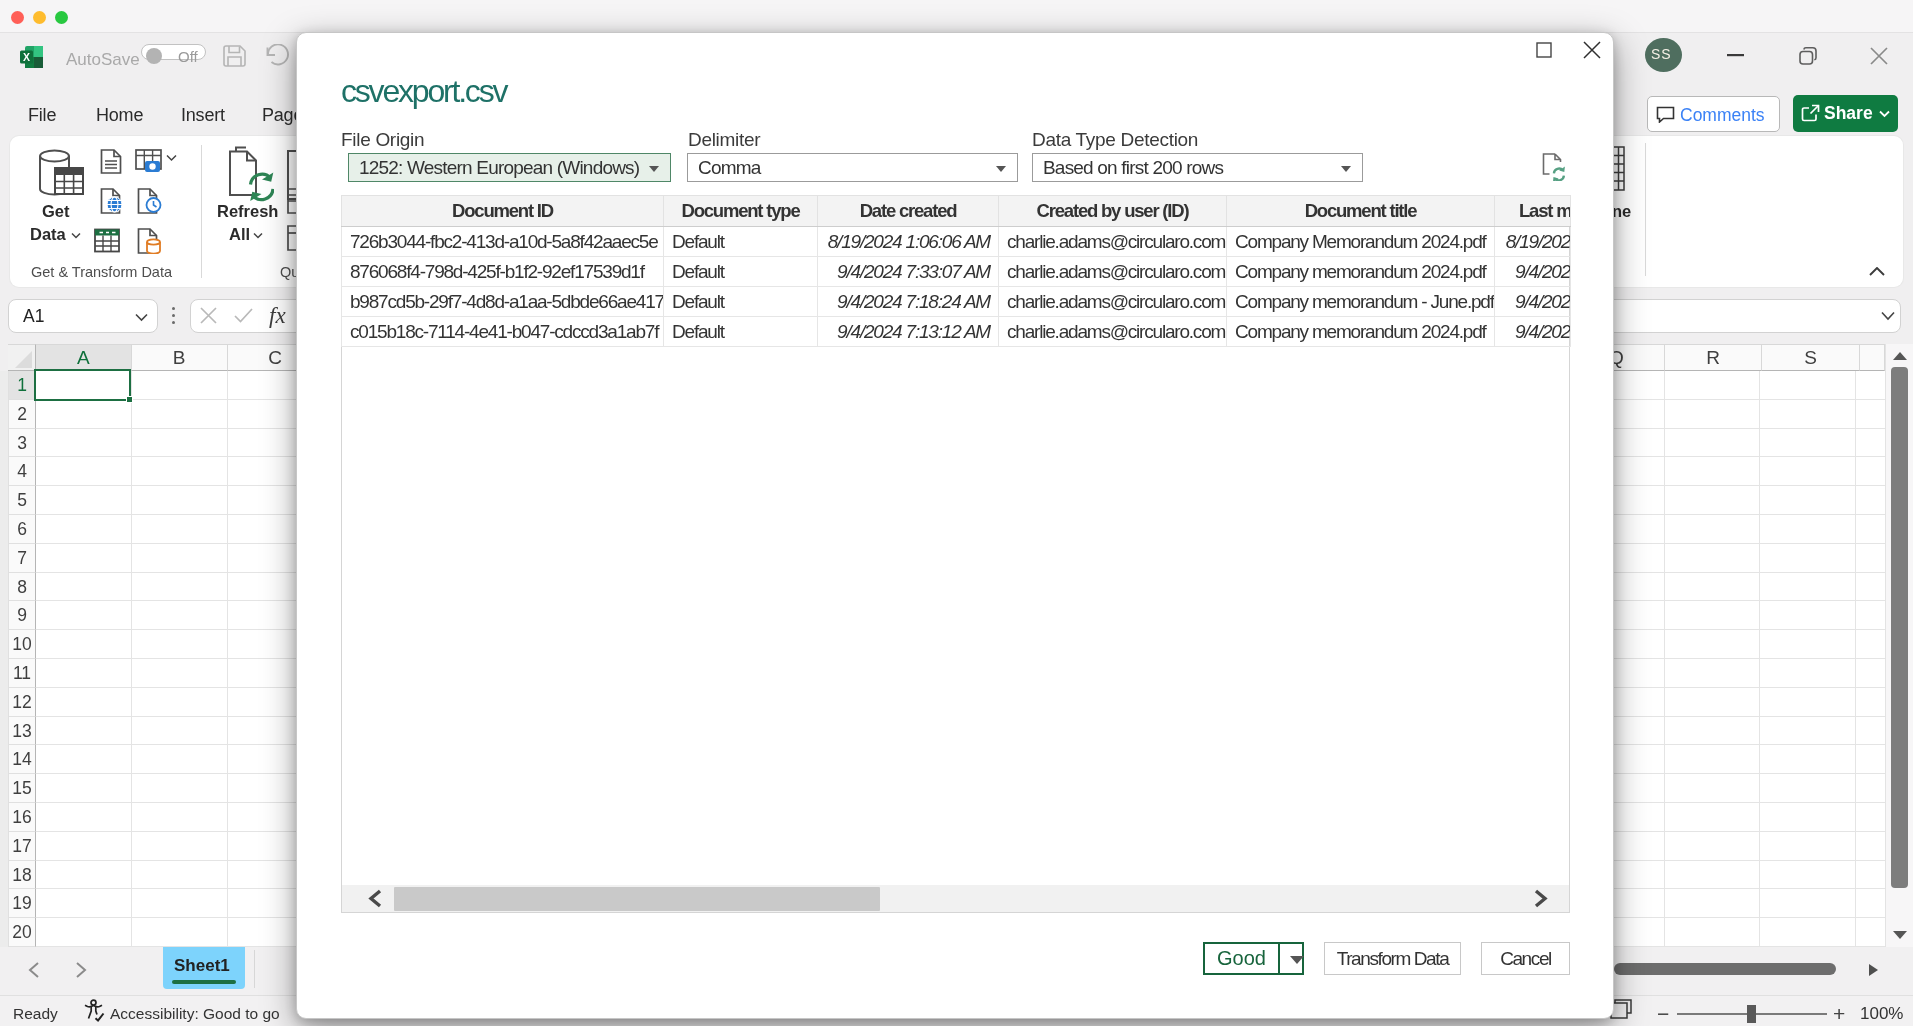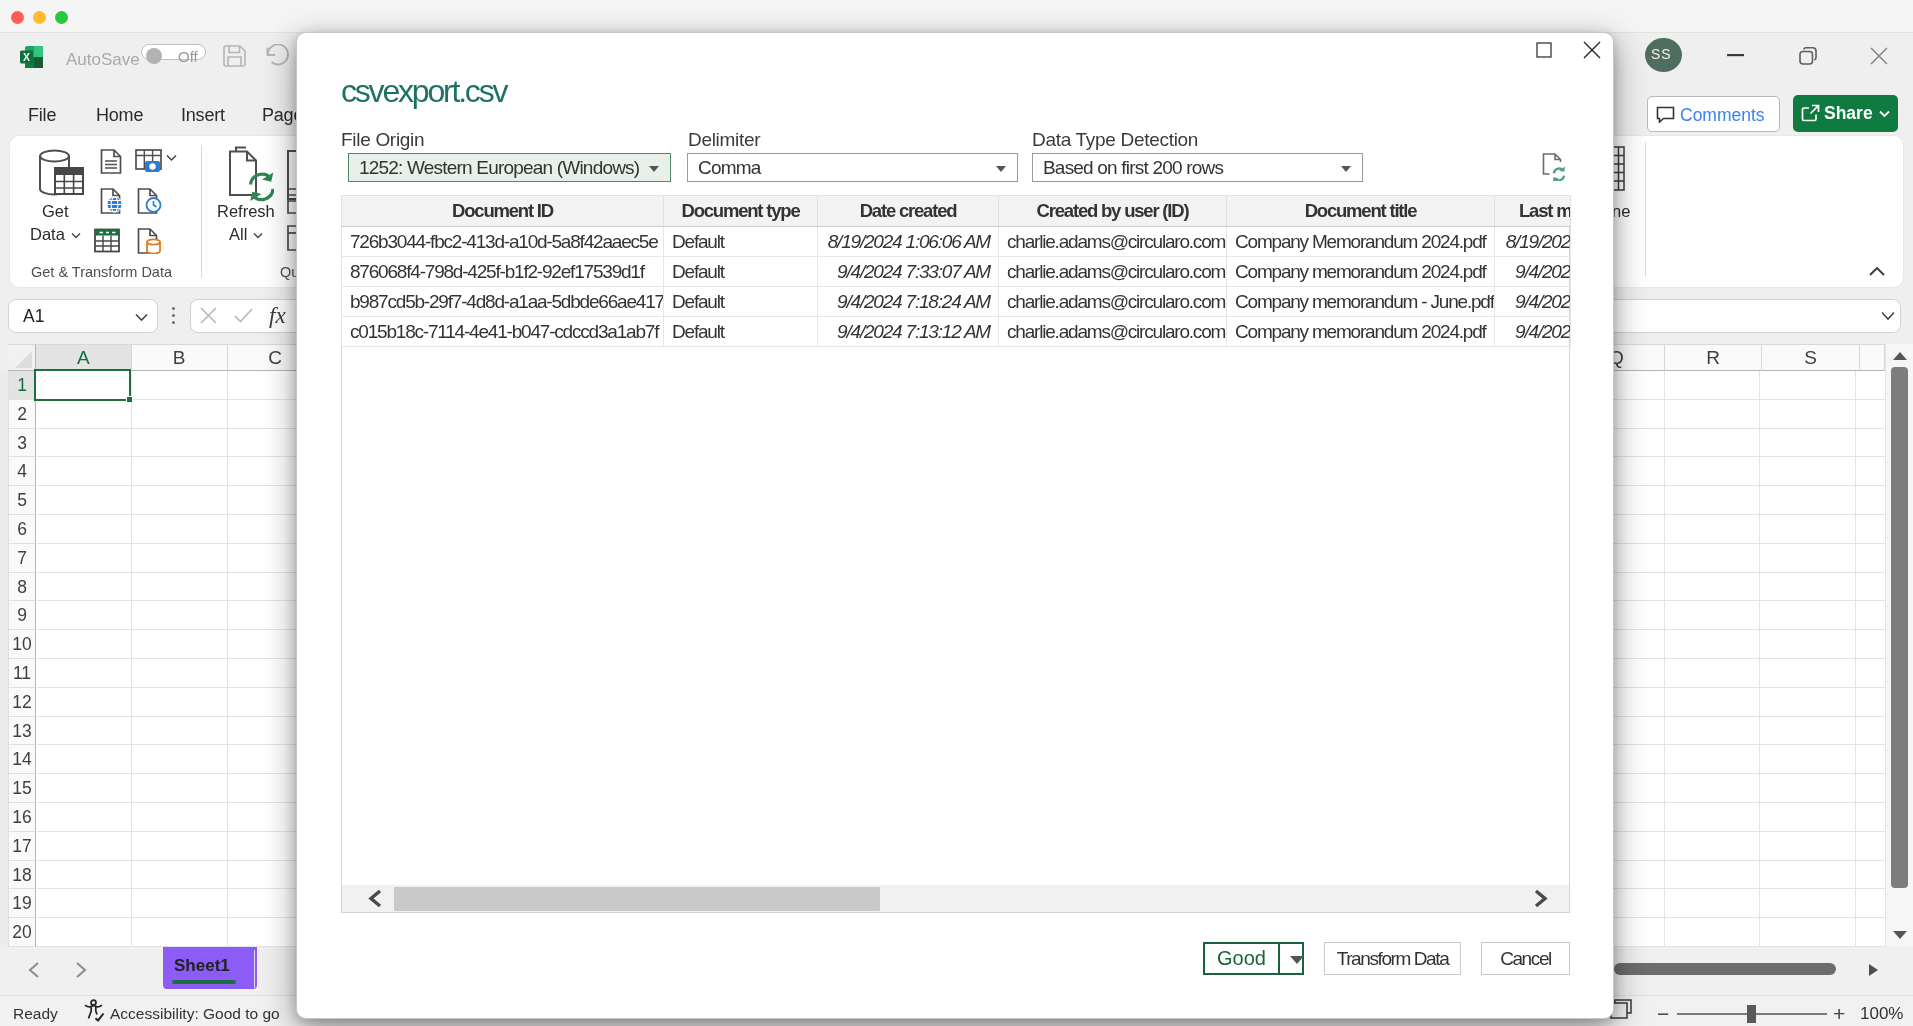--- a/index.html
+++ b/index.html
@@ -26,21 +26,21 @@
 
 
 #comments { position:absolute; left:1647px; top:63px; width:133px; height:36px; background:#fff; border:1px solid #b8b8b8; border-radius:5px; }
 #comments span { position:absolute; left:32px; top:8px; font-size:17.5px; color:#3b82f6; }
 #share { position:absolute; left:1793px; top:62px; width:105px; height:37px; background:#0f7b41; border-radius:5px; }
 #share span { position:absolute; left:31px; top:8px; font-size:17.5px; color:#fff; font-weight:bold; }
 
 
 #ribboncard { position:absolute; left:10px; top:103px; width:1893px; height:151px; background:#fff; border-radius:9px; box-shadow:0 0 0 1px #e8e8e8; }
 .riblabel { position:absolute; font-size:14.5px; color:#4e4e4e; }
-.ribtext { position:absolute; font-size:16.5px; color:#2b2b2b; }
+.ribtext { position:absolute; font-size:16.5px; color:#2b2b2b;font-weight:bold; }
 .ribsep { position:absolute; top:9px; width:1px; height:133px; background:#d9d9d9; }
 
 
 #namebox { position:absolute; left:8px; top:266px; width:150px; height:34px; background:#fff; border:1px solid #d2d2d2; border-radius:8px; }
 #fbar { position:absolute; left:190px; top:266px; width:1711px; height:34px; background:#fff; border:1px solid #d2d2d2; border-radius:8px; }
 
 
 #gridbg { position:absolute; left:36px; top:338px; width:1849px; height:576px; background:
   repeating-linear-gradient(to right, transparent 0px, transparent 94.8px, #e4e4e4 94.8px, #e4e4e4 95.8px),
   repeating-linear-gradient(to bottom, transparent 0px, transparent 27.8px, #e4e4e4 27.8px, #e4e4e4 28.8px),
@@ -53,21 +53,21 @@
 #selectall::after { content:""; position:absolute; right:3px; bottom:2px; width:0; height:0; border-left:17px solid transparent; border-bottom:17px solid #dcdcdc; }
 #a1 { position:absolute; left:34px; top:336px; width:97px; height:32px; border:2.5px solid #1d6f42; background:#fff; }
 #a1 .fh { position:absolute; right:-4px; bottom:-4px; width:7px; height:7px; background:#1d6f42; border:1.5px solid #fff; }
 
 
 #vsb { position:absolute; left:1885px; top:311px; width:28px; height:603px; background:#f7f6f7; border-left:1px solid #e3e3e3; }
 #vsb .thumb { position:absolute; left:5px; top:23px; width:17px; height:521px; background:#7d7d7d; border-radius:4px; }
 
 
 #sheetbar { position:absolute; left:0; top:914px; width:1913px; height:48px; background:#f1f0f1; }
-#stab { position:absolute; left:163px; top:0px; width:94px; height:42px; background:#8b5cf6; border-radius:0 0 4px 4px;padding-left:16px; }
+#stab { position:absolute; left:163px; top:0px; width:82px; height:42px; background:#7dd3fc; border-radius:0 0 4px 4px;padding-left:16px; }
 #stab span { position:absolute; left:11px; top:9px; font-size:17px; font-weight:bold; color:#222; }
 #stab .gbar { position:absolute; left:9px; top:33px; width:64px; height:4px; background:#1d6f42; border-radius:2px; }
 #hsb-thumb { position:absolute; left:1614px; top:16px; width:222px; height:12px; background:#6d6d6d; border-radius:6px; }
 
 
 #statusbar { position:absolute; left:0; top:962px; width:1913px; height:31px; background:#f2f1f2; border-top:1px solid #e0e0e0; font-size:15.5px; color:#333; }
 
 
 #dlg { position:absolute; left:296px; top:32px; width:1318px; height:987px; background:#fff; border:1px solid #c6c6c6; border-radius:10px; box-shadow:0 10px 34px rgba(0,0,0,0.38), 0 3px 12px rgba(0,0,0,0.20); }
 #dlg h1 { position:absolute; left:44px; top:40px; font-size:32px; font-weight:normal; color:#1e7167; letter-spacing:-2.2px; }

